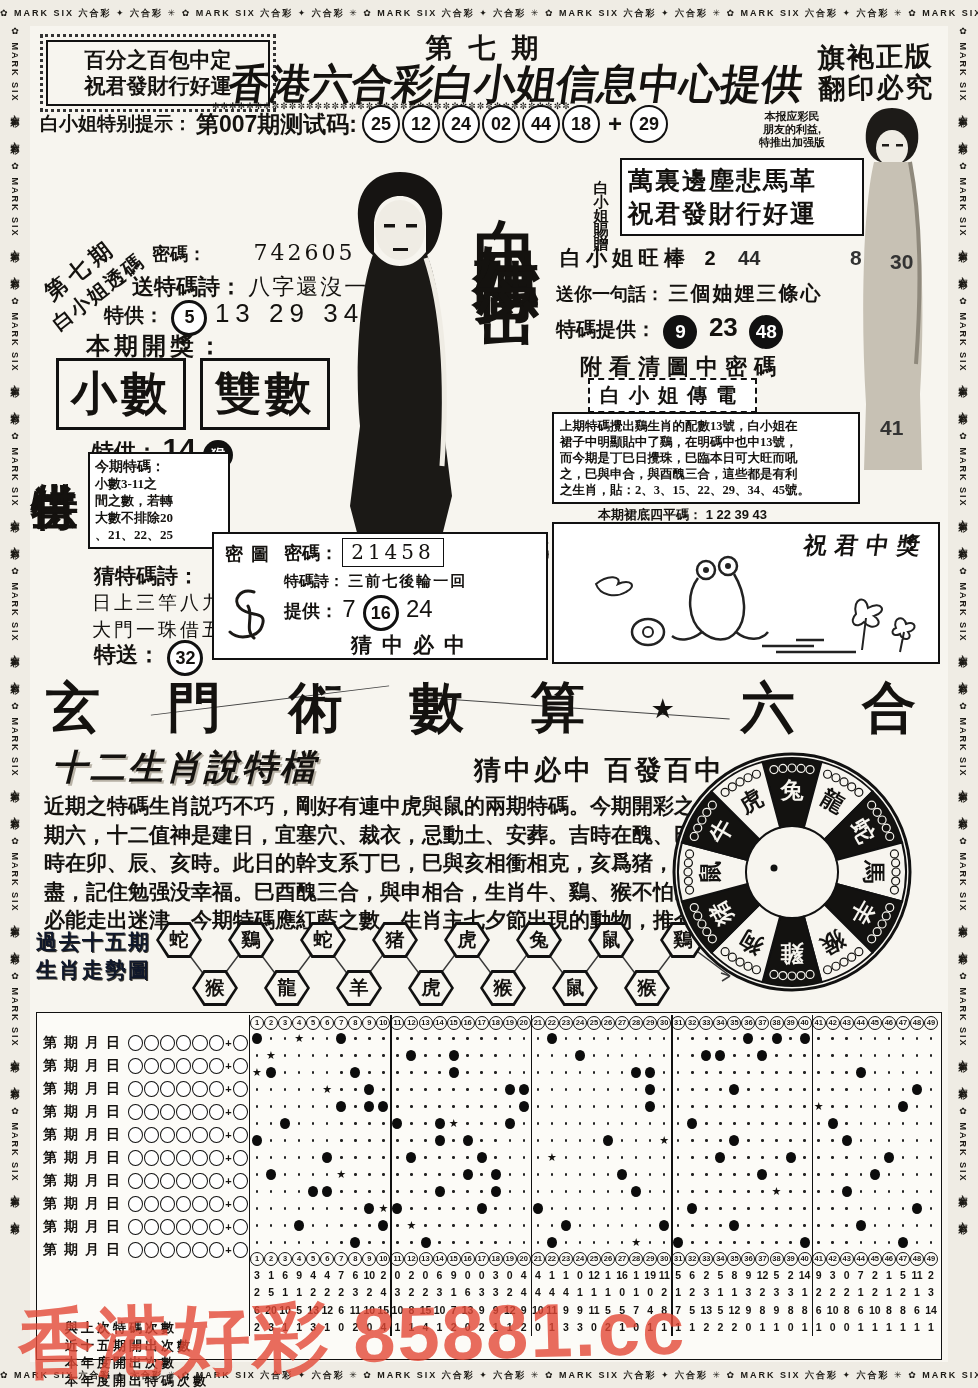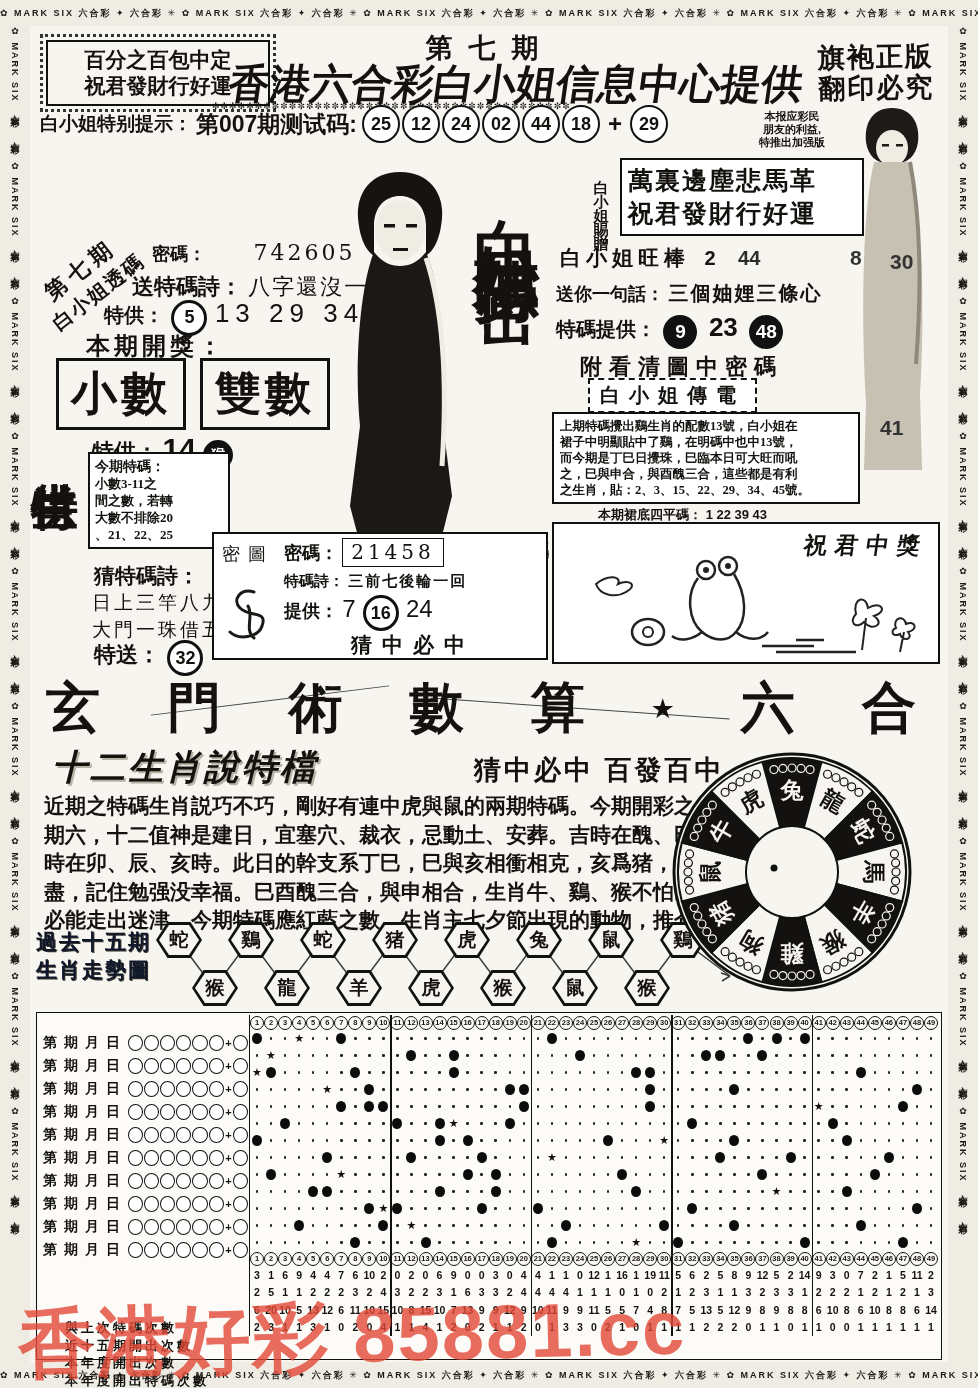--- a/index.html
+++ b/index.html
@@ -52,21 +52,21 @@
     font-family:"Liberation Serif",serif;line-height:50px;}
   .note-box{position:absolute;left:88px;top:452px;width:128px;border:2px solid #111;background:#fff;
     padding:4px 5px;font-size:13px;line-height:17px;font-family:"Liberation Serif",serif;font-weight:bold;}
   .guess-title{position:absolute;left:94px;top:562px;font-size:21px;font-weight:900;}
   .guess-line{position:absolute;font-size:19px;font-family:"Liberation Serif",serif;letter-spacing:3px;}
   
   .vtitle{position:absolute;left:468px;top:166px;height:480px;font-size:66px;font-weight:900;
     font-family:"Liberation Serif",serif;line-height:76px;letter-spacing:14px;}
   .find-label{position:absolute;left:528px;top:528px;height:90px;font-size:18px;font-weight:900;line-height:24px;}
   .mi-box{position:absolute;left:212px;top:532px;width:332px;height:124px;border:2px solid #111;background:#fff;}
-  .mi-side{position:absolute;left:8px;top:8px;width:58px;font-weight:400;font-size:18px;letter-spacing:8px;}
+  .mi-side{position:absolute;left:8px;top:8px;width:58px;text-align:center;font-weight:700;font-size:18px;letter-spacing:8px;}
   .mi-rows{position:absolute;left:70px;top:4px;right:4px;font-size:15px;line-height:27px;white-space:nowrap;}
   .mi-pass{display:inline-block;border:1.5px solid #111;padding:0 8px;font-size:20px;letter-spacing:4px;font-family:"DejaVu Serif",serif;}
   .mi-sure{text-align:center;font-size:21px;font-weight:900;letter-spacing:10px;}
   
   .gift{position:absolute;left:556px;top:168px;width:62px;font-size:15px;font-weight:bold;line-height:34px;letter-spacing:14px;}
   .gift-poem{position:absolute;left:620px;top:158px;width:228px;border:2px solid #111;background:#fff;padding:4px 6px;
     font-size:25px;font-weight:900;line-height:33px;letter-spacing:2px;white-space:nowrap;}
   .r-row{position:absolute;white-space:nowrap;}
   .dash-title{position:absolute;left:588px;top:378px;border:2px dashed #111;padding:2px 10px;font-size:20px;
     font-weight:900;letter-spacing:9px;background:#fff;}

